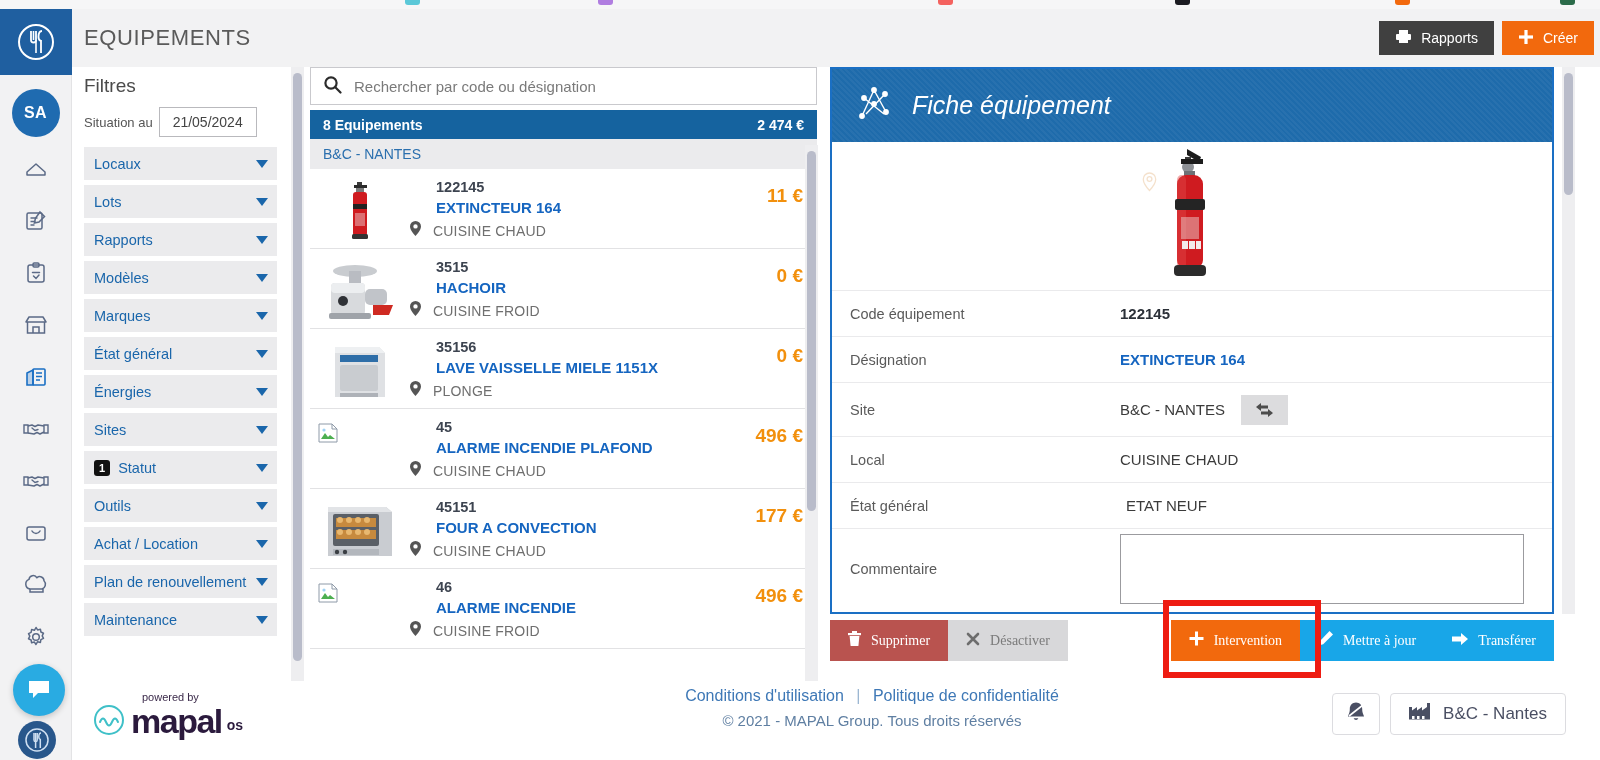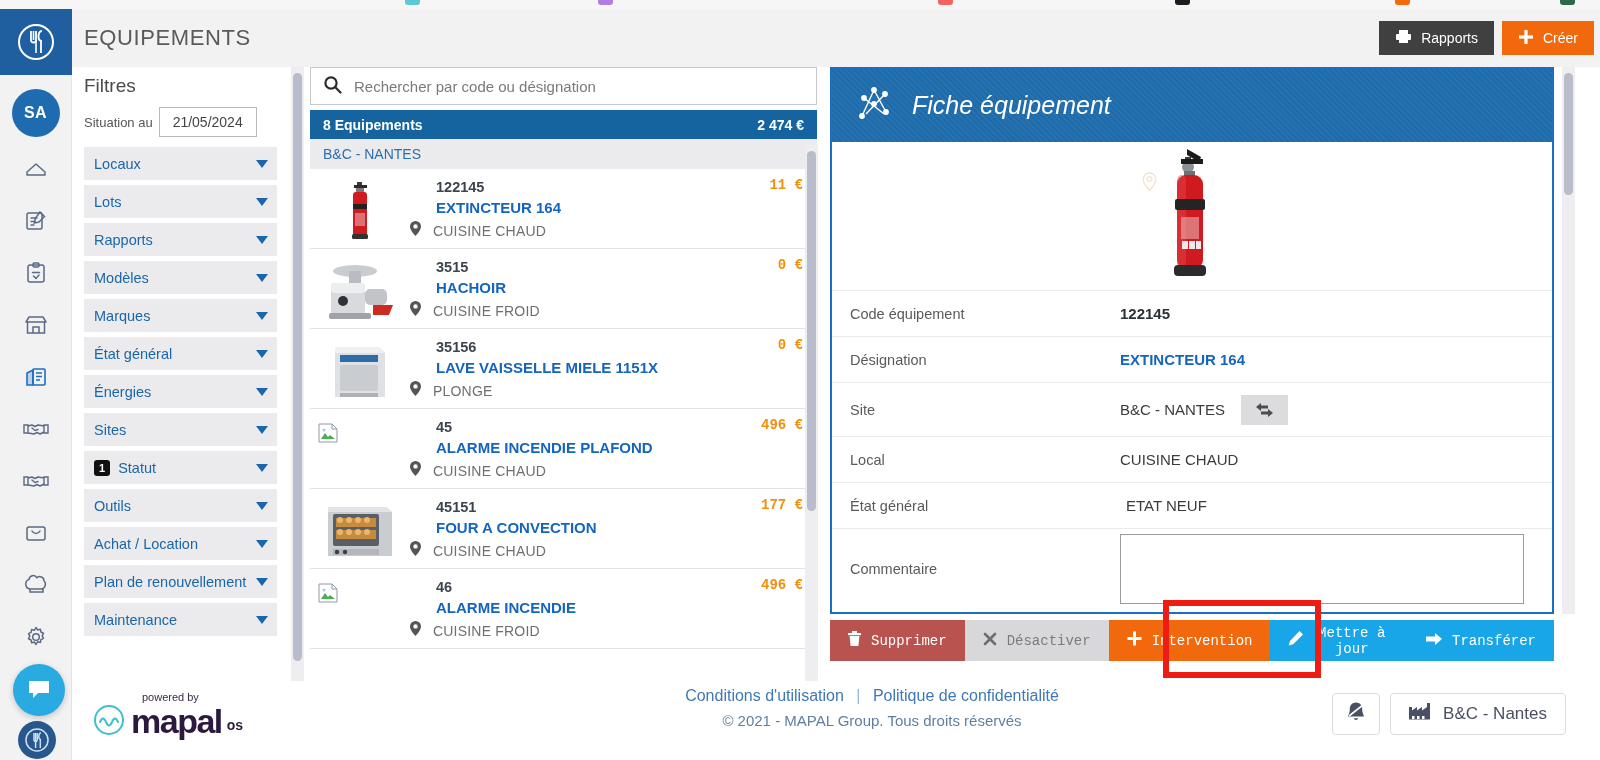--- a/index.html
+++ b/index.html
@@ -131,22 +131,22 @@
     height: 80px; border-bottom: 1px solid #e2e2e4; display: flex;
     padding: 6px 0 0 0; position: relative; cursor: pointer; background: #fff;
   }
   .equip-thumb { width: 100px; display: flex; align-items: center; justify-content: center; }
   .equip-body { flex: 1; padding-top: 4px; }
   .equip-code { font-size: 14.5px; font-weight: bold; color: #3d4450; margin-left: 26px; }
   .equip-name { font-size: 15px; font-weight: bold; color: #1565c0; margin: 4px 0 5px 26px; }
   .equip-loc-row { display: flex; align-items: center; gap: 12px; }
   .equip-loc { font-size: 14px; color: #6f6f6f; letter-spacing: .2px; }
   .equip-price {
-    position: absolute; right: 14px; top: 8px;
-    font-size: 14px; font-weight: bold; color: #f2900d; font-family: Liberation Mono, monospace;
+    position: absolute; right: 14px; top: 16px;
+    font-size: 19px; font-weight: bold; color: #f2900d;
   }
   .pin-icon { color: #555; }
 
   
   #detail-panel {
     position: absolute; left: 830px; top: 67px; width: 724px; height: 547px;
     border: 2px solid #1a6fc4; background: #fff; overflow: hidden;
   }
   #detail-header {
     height: 73px; background: #1e6bab;
@@ -175,21 +175,21 @@
   #comment-box {
     width: 404px; height: 70px; border: 1px solid #9b9b9f; background: #fff;
   }
 
   
   #action-bar {
     position: absolute; left: 830px; top: 620px; width: 724px; height: 41px;
     display: flex; align-items: center;
   }
   .act-btn {
-    height: 41px; border: none; cursor: pointer; font-family: Liberation Mono, monospace;
+    height: 41px; border: none; cursor: pointer; font-family: Liberation Serif, serif;
     font-size: 14px; display: flex; align-items: center; gap: 10px;
     padding: 0 18px; color: #fff;
   }
   #supprimer-button { background: #b9534f; }
   #desactiver-button { background: #d8d8da; color: #7b7b7b; }
   #intervention-button { background: #f2690d; }
   #transferer-button { background: #18a6e8; }
   #mettre-a-jour-button { background: #18a6e8; }
   #action-spacer { flex: 1; }
   #highlight-box {

